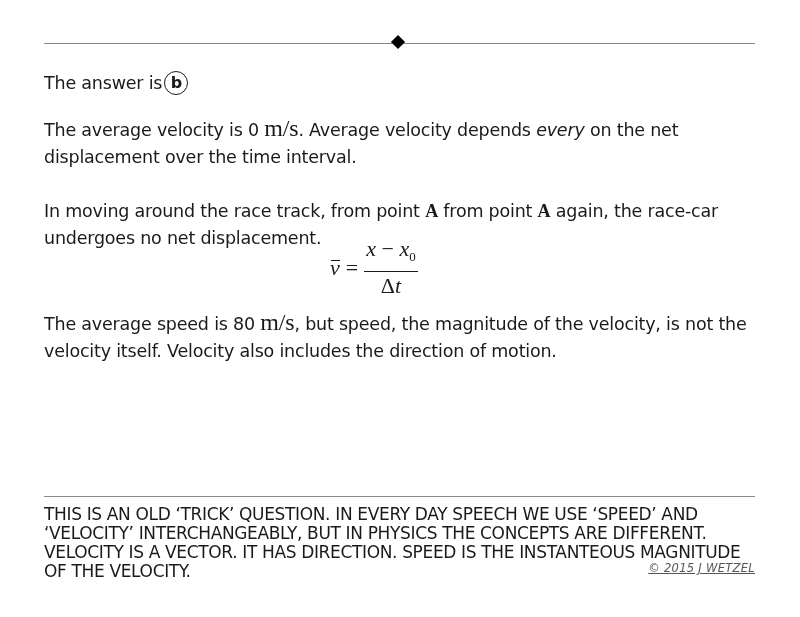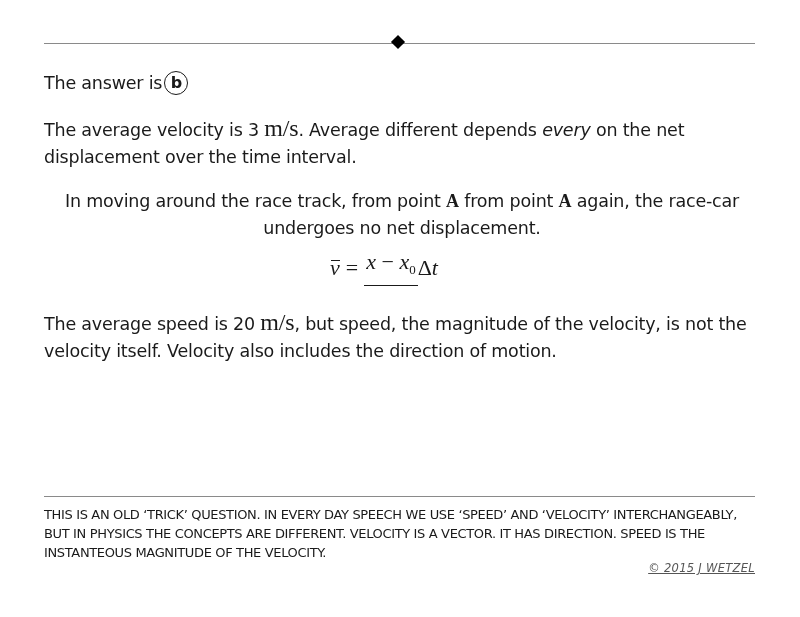--- a/index.html
+++ b/index.html
@@ -36,21 +36,21 @@
       position: absolute;
       left: 44px;
       width: 716px;
       font-size: 17.5px;
       line-height: 27px;
       letter-spacing: -0.2px;
       margin: 0;
     }
     .answer-line { top: 70px; }
     .para-1 { top: 115px; }
-    .para-2 { top: 188px; text-align: center; }
+    .para-2 { top: 198px; }
     .para-3 { top: 309px; }
     .circled {
       display: inline-block;
       width: 22px;
       height: 22px;
       border: 1.2px solid #1a1a1a;
       border-radius: 50%;
       text-align: center;
       line-height: 22px;
       font-weight: bold;
@@ -86,21 +86,21 @@
       position: absolute;
       left: 1px;
       top: 5px;
       width: 9px;
       height: 1.3px;
       background: #1a1a1a;
     }
     .eq-equals { margin-right: 6px; }
     .fraction {
       display: inline-flex;
-      flex-direction: row;
+      flex-direction: column;
       align-items: center;
       justify-content: center;
     }
     .numerator {
       font-style: italic;
       padding: 0 2px 2px 2px;
       border-bottom: 1.3px solid #1a1a1a;
       line-height: 24px;
     }
     .numerator sub {
@@ -118,21 +118,21 @@
       top: 496px;
       width: 711px;
       height: 1px;
       background: #8a8a8a;
     }
     .note {
       position: absolute;
       left: 44px;
       top: 505px;
       width: 720px;
-      font-size: 13px;
+      font-size: 17px;
       line-height: 19px;
       letter-spacing: -0.35px;
       margin: 0;
       text-transform: uppercase;
     }
     .copyright {
       position: absolute;
       right: 45px;
       top: 561px;
       font-size: 11.5px;
@@ -143,32 +143,32 @@
     }
   </style>
 </head>
 <body>
 
 <div class="top-rule"></div>
 <div class="diamond"></div>
 
 <p class="para answer-line"><span>The answer is</span><span class="circled">b</span></p>
 
-<p class="para para-1"><span>The average velocity is 3 </span><span class="serif-unit">m/s</span><span>.  Average different depends </span><em>every</em><span> on the net displacement over the time interval.</span></p>
+<p class="para para-1"><span>The average velocity is 0 </span><span class="serif-unit">m/s</span><span>.  Average velocity depends </span><em>every</em><span> on the net displacement over the time interval.</span></p>
 
 <p class="para para-2"><span>In moving around the race track, from point </span><span class="serif-bold">A</span><span> from point </span><span class="serif-bold">A</span><span> again, the race-car undergoes no net displacement.</span></p>
 
 <div class="equation">
   <span class="eq-lhs"><span class="bar"></span><span>v</span></span>
   <span class="eq-equals">=</span>
   <span class="fraction">
     <span class="numerator"><span>x</span><span style="font-style:normal"> − </span><span>x</span><sub>0</sub></span>
     <span class="denominator"><span>Δ</span><span class="t">t</span></span>
   </span>
 </div>
 
-<p class="para para-3"><span>The average speed is 20 </span><span class="serif-unit">m/s</span><span>, but speed, the magnitude of the velocity, is not the velocity itself.  Velocity also includes the direction of motion.</span></p>
+<p class="para para-3"><span>The average speed is 80 </span><span class="serif-unit">m/s</span><span>, but speed, the magnitude of the velocity, is not the velocity itself.  Velocity also includes the direction of motion.</span></p>
 
 <div class="bottom-rule"></div>
 
 <p class="note">This is an old ‘trick’ question.  In every day speech we use ‘speed’ and ‘velocity’ interchangeably, but in physics the concepts are different.  Velocity is a vector.  It has direction.  Speed is the instanteous magnitude of the velocity.</p>
 
 <div class="copyright">© 2015 J WETZEL</div>
 
 </body></html>

